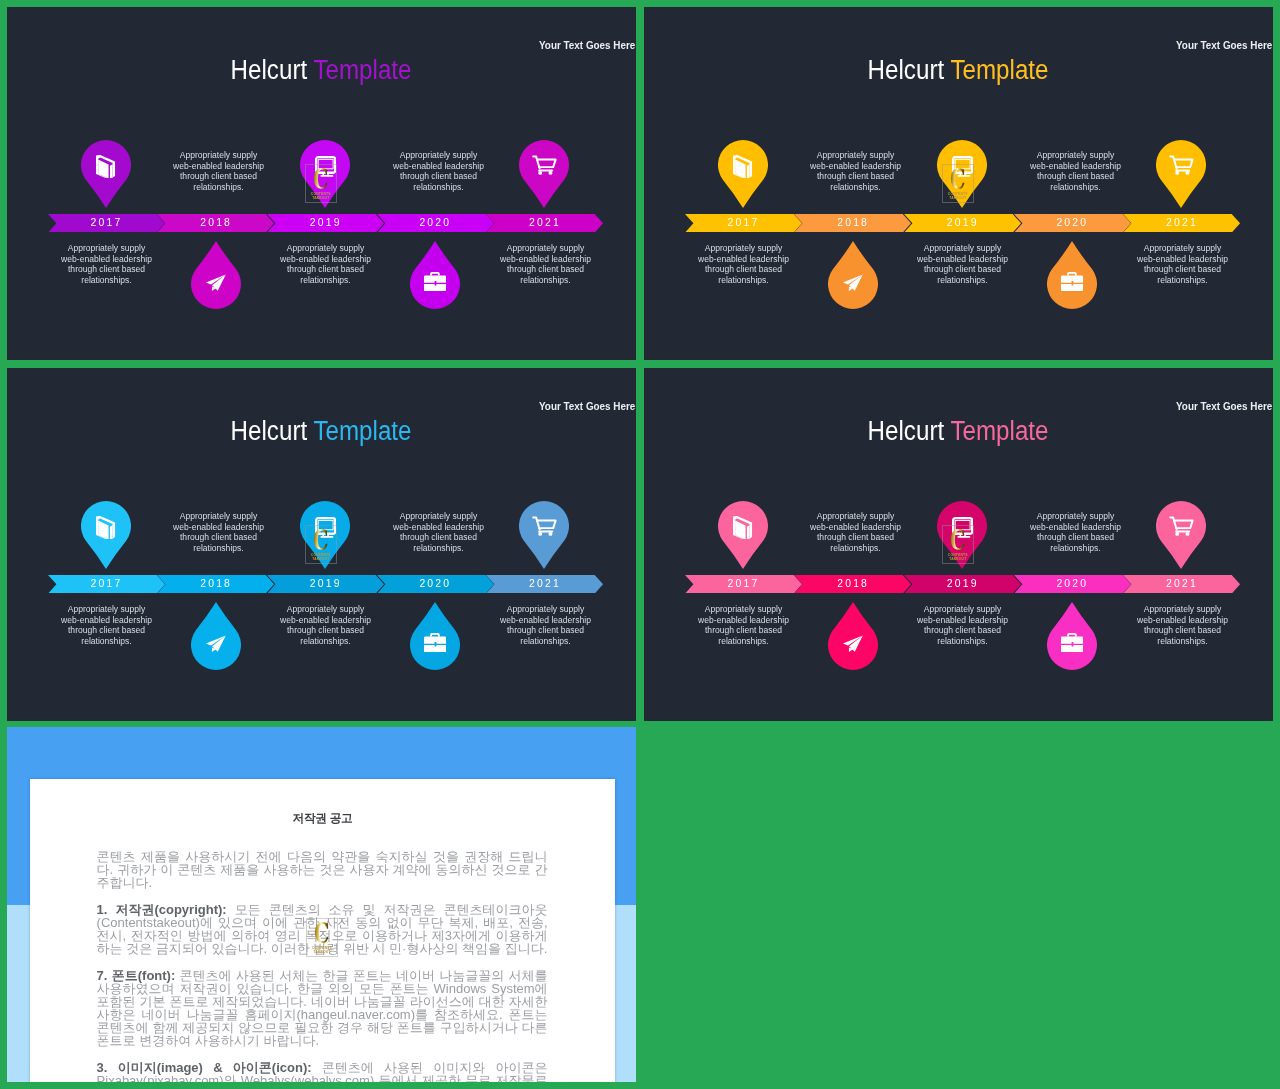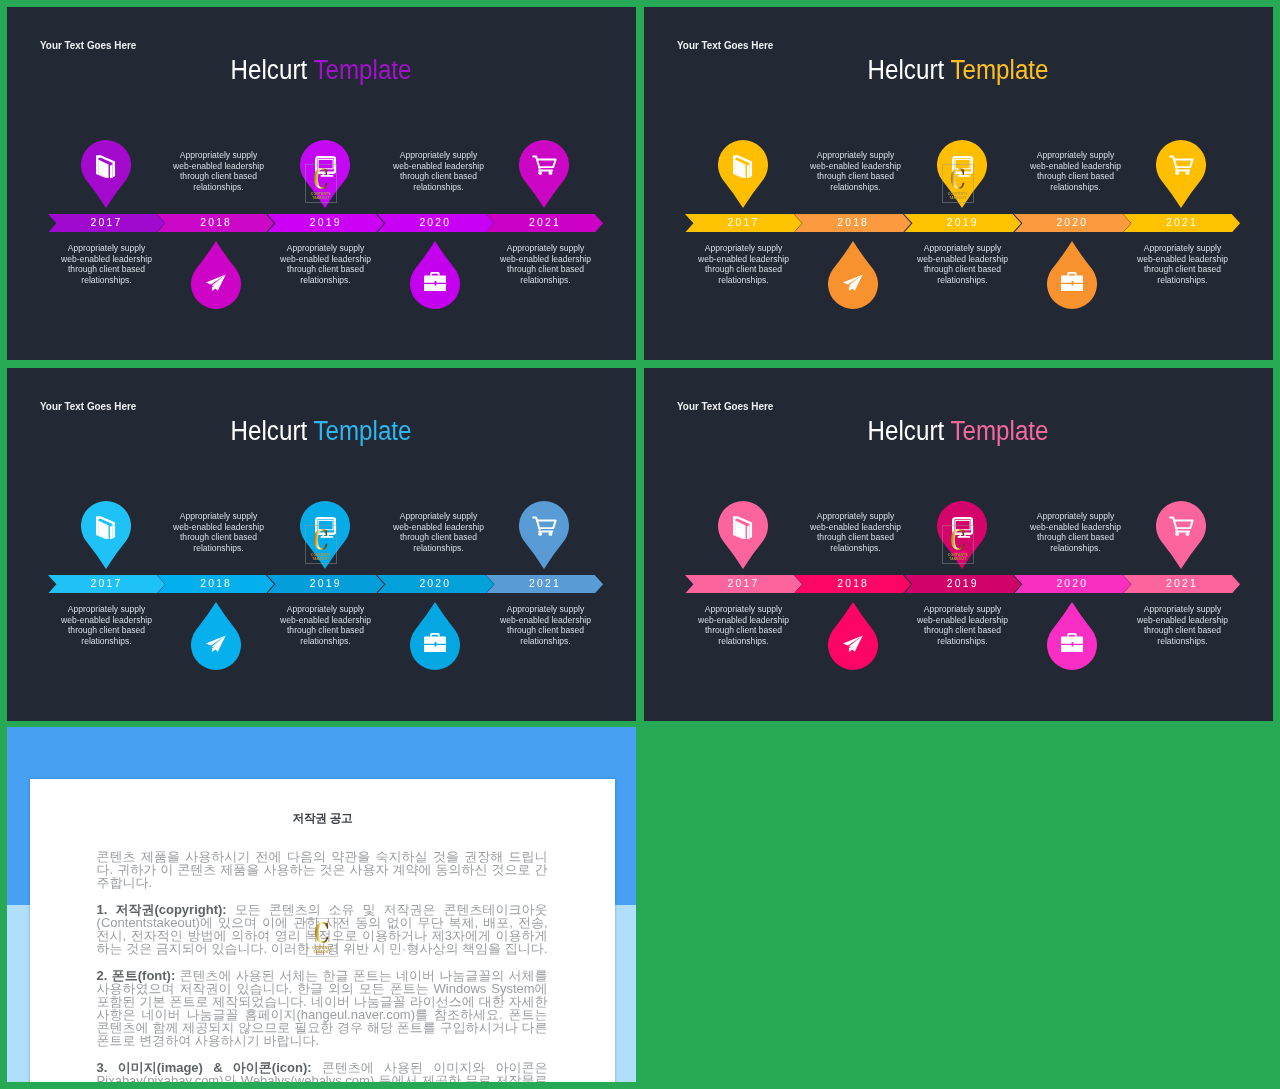--- a/index.html
+++ b/index.html
@@ -1,20 +1,20 @@
 <!DOCTYPE html>
 <html><head>
 <meta charset="utf-8">
 <style>
   html,body{margin:0;padding:0;}
   body{width:1280px;height:1089px;background:#27a855;font-family:"Liberation Sans",sans-serif;overflow:hidden;}
   .grid{position:absolute;left:0;top:0;width:1280px;height:1089px;}
   .slide{position:absolute;background:#222935;overflow:hidden;}
 
-  .eyebrow{position:absolute;left:0;width:100%;text-align:left;color:#eceef1;font-size:10.1px;font-weight:700;letter-spacing:0;padding-left:32px;}
+  .eyebrow{position:absolute;left:0;width:100%;text-align:right;color:#eceef1;font-size:10.1px;font-weight:700;letter-spacing:0;}
   .eyebrow span{display:inline-block;transform:scaleX(.98);}
   .headline{position:absolute;left:0;width:100%;text-align:center;font-size:27px;color:#fff;font-weight:400;letter-spacing:0;}
   .headline .sx{display:inline-block;transform:scaleX(.895);}
   .chev{position:absolute;height:20px;}
   .chev svg{display:block;}
   .chev .yr{position:absolute;left:0;top:0;width:100%;height:100%;display:flex;align-items:center;justify-content:center;color:#fff;font-size:10.4px;letter-spacing:2.2px;text-indent:-0.5px;text-align:right;}
 
   .para{position:absolute;text-align:center;color:#dbdfe5;font-size:9.35px;line-height:10.7px;transform:scaleX(.915);transform-origin:center top;}
   .marker svg{display:block;}
   .ico{position:absolute;}
@@ -519,21 +519,21 @@
       </div>
     </div>
 <div class="cp" style="left: 7px; top: 727px; width: 629px; height: 355px;">
       <div class="cpbg-top" style="height: 178px;"></div>
       <div class="cpbg-bot" style="height: 177px;"></div>
       <div class="cpsheet" style="left: 23px; top: 20.4px; width: 585px; height: 315px;">
         <div class="cph1" style="top: 31.5px;">저작권 공고</div>
         <div class="cpbody" style="left: 66.6px; top: 70.8px; width: 451px;">
           <p>콘텐츠 제품을 사용하시기 전에 다음의 약관을 숙지하실 것을 권장해 드립니다. 귀하가 이 콘텐츠 제품을 사용하는 것은 사용자 계약에 동의하신 것으로 간주합니다.</p>
           <p><b>1. 저작권(copyright): </b>모든 콘텐츠의 소유 및 저작권은 콘텐츠테이크아웃(Contentstakeout)에 있으며 이에 관한 사전 동의 없이 무단 복제, 배포, 전송, 전시, 전자적인 방법에 의하여 영리 목적으로 이용하거나 제3자에게 이용하게 하는 것은 금지되어 있습니다. 이러한 법령 위반 시 민·형사상의 책임을 집니다.</p>
-          <p><b>2. 폰트(font): </b>콘텐츠에 사용된 서체는 한글 폰트는 네이버 나눔글꼴의 서체를 사용하였으며 저작권이 있습니다. 한글 외의 모든 폰트는 Windows System에 포함된 기본 폰트로 제작되었습니다. 네이버 나눔글꼴 라이선스에 대한 자세한 사항은 네이버 나눔글꼴 홈페이지(hangeul.naver.com)를 참조하세요. 폰트는 콘텐츠에 함께 제공되지 않으므로 필요한 경우 해당 폰트를 구입하시거나 다른 폰트로 변경하여 사용하시기 바랍니다.</p>
+          <p><b>7. 폰트(font): </b>콘텐츠에 사용된 서체는 한글 폰트는 네이버 나눔글꼴의 서체를 사용하였으며 저작권이 있습니다. 한글 외의 모든 폰트는 Windows System에 포함된 기본 폰트로 제작되었습니다. 네이버 나눔글꼴 라이선스에 대한 자세한 사항은 네이버 나눔글꼴 홈페이지(hangeul.naver.com)를 참조하세요. 폰트는 콘텐츠에 함께 제공되지 않으므로 필요한 경우 해당 폰트를 구입하시거나 다른 폰트로 변경하여 사용하시기 바랍니다.</p>
           <p><b>3. 이미지(image) &amp; 아이콘(icon): </b>콘텐츠에 사용된 이미지와 아이콘은 Pixabay(pixabay.com)와 Webalys(webalys.com) 등에서 제공한 무료 저작물로 이에 대한 저작권이 있습니다. 이미지는 참고용으로 제공되며 콘텐츠에는 포함되지 않습니다. 이에 관한 권리는 귀하가 별도로 확인하실 필요가 있을 경우 해당 사이트를 방문하시어 이미지를 다운로드하여 사용하시기 바랍니다.</p>
           <p>콘텐츠 제품 라이선스에 대한 자세한 사항은 홈페이지 하단에 기재된 콘텐츠라이선스를 참조하세요.</p>
         </div>
         <div class="wm" style="left: 275.8px; top: 138.2px; width: 32.4px; height: 39.6px;">
           <div class="wmframe"></div>
           <div class="wmc" style="top: 2.6px; font-size: 27px; line-height: 27px;"><span>C</span></div>
           <div class="wmlabel" style="top: 28.6px; font-size: 3.4px; letter-spacing: 0.15px;">CONTENTS TAKEOUT</div>
         </div>
       </div>
     </div>

